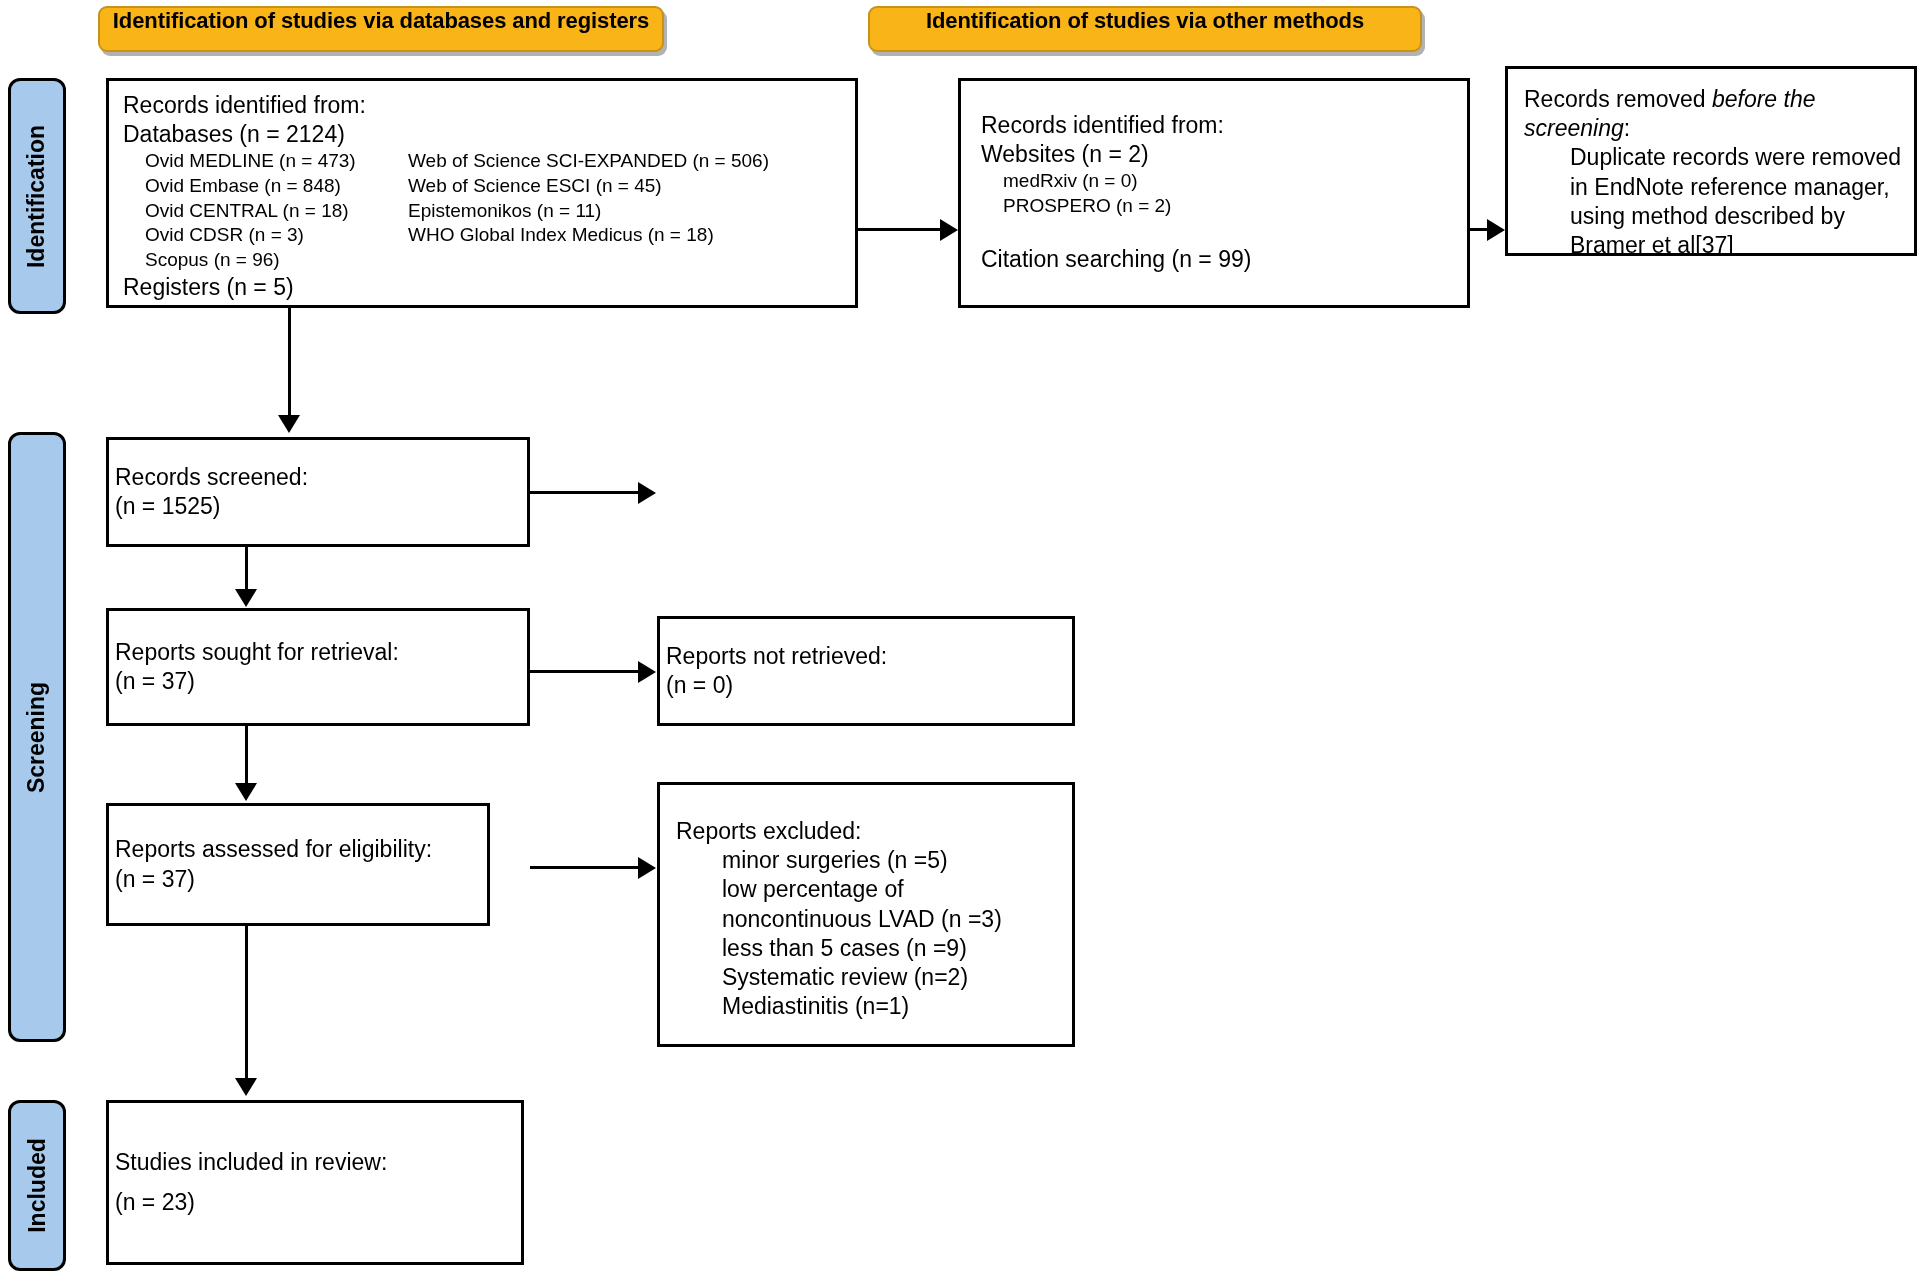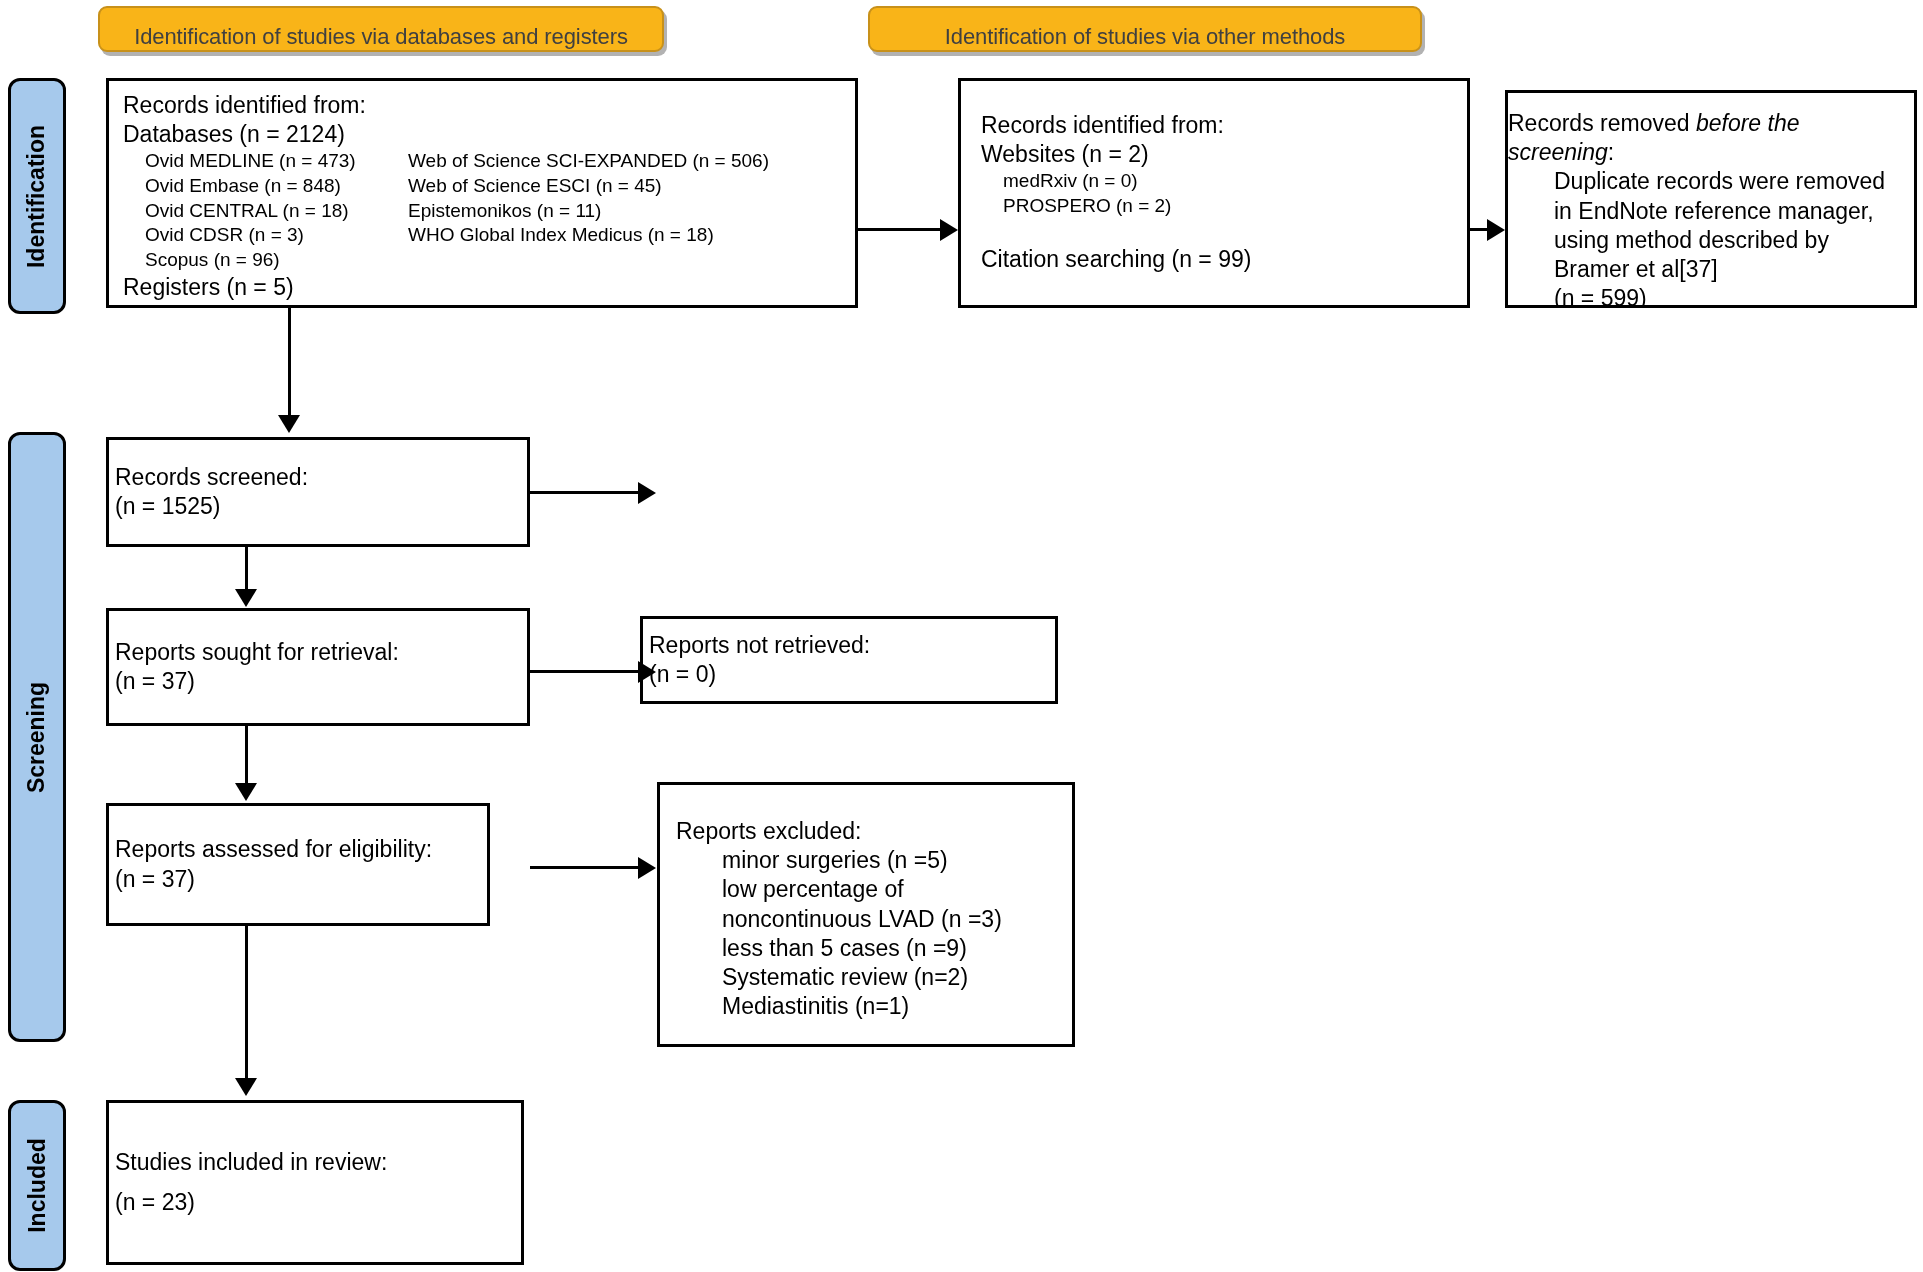--- a/index.html
+++ b/index.html
@@ -21,24 +21,24 @@
   }
 
   
   .banner {
     position: absolute;
     background: #F9B418;
     border: 2px solid #C8911A;
     border-radius: 9px;
     box-shadow: 3px 4px 0 rgba(0,0,0,0.30);
     display: flex;
-    align-items: flex-end;
+    align-items: flex-start;
     justify-content: center;
-    font-weight: normal;
-    color: #404040;
+    font-weight: bold;
+    color: #000000;
     letter-spacing: -0.1px;
   }
 
   
   .stagebar {
     position: absolute;
     background: #A6C9EC;
     border: 3px solid #000000;
     border-radius: 12px;
     display: flex;
@@ -153,42 +153,42 @@
 
   <div class="box" style="left:958px; top:78px; width:512px; height:230px; padding:30px 20px;">
     <div class="line">Records identified from:</div>
     <div class="line">Websites (n = 2)</div>
     <div class="line indent1">medRxiv (n = 0)</div>
     <div class="line indent1">PROSPERO (n = 2)</div>
     <div class="line" style="height:26px;"></div>
     <div class="line">Citation searching (n = 99)</div>
   </div>
 
-  <div class="box" style="left:1505px; top:90px; width:412px; height:218px; padding:16px 0;">
+  <div class="box" style="left:1505px; top:66px; width:412px; height:190px; padding:16px 16px;">
     <div class="line"><span>Records removed </span><span class="ital">before the</span></div>
     <div class="line"><span class="ital">screening</span><span>:</span></div>
     <div class="line indent2">Duplicate records were removed</div>
     <div class="line indent2">in EndNote reference manager,</div>
     <div class="line indent2">using method described by</div>
     <div class="line indent2">Bramer et al[37]</div>
     <div class="line indent2">(n = 599)</div>
   </div>
 
   <div class="box vcenter" style="left:106px; top:437px; width:424px; height:110px;">
     <div class="line">Records screened:</div>
     <div class="line">(n = 1525)</div>
   </div>
 
 
   <div class="box vcenter" style="left:106px; top:608px; width:424px; height:118px;">
     <div class="line">Reports sought for retrieval:</div>
     <div class="line">(n = 37)</div>
   </div>
 
-  <div class="box vcenter" style="left:640px; top:616px; width:418px; height:88px;">
+  <div class="box vcenter" style="left:657px; top:616px; width:418px; height:110px;">
     <div class="line">Reports not retrieved:</div>
     <div class="line">(n = 0)</div>
   </div>
 
   <div class="box vcenter" style="left:106px; top:803px; width:384px; height:123px;">
     <div class="line">Reports assessed for eligibility:</div>
     <div class="line">(n = 37)</div>
   </div>
 
   <div class="box" style="left:657px; top:782px; width:418px; height:265px; padding:32px 16px;">

